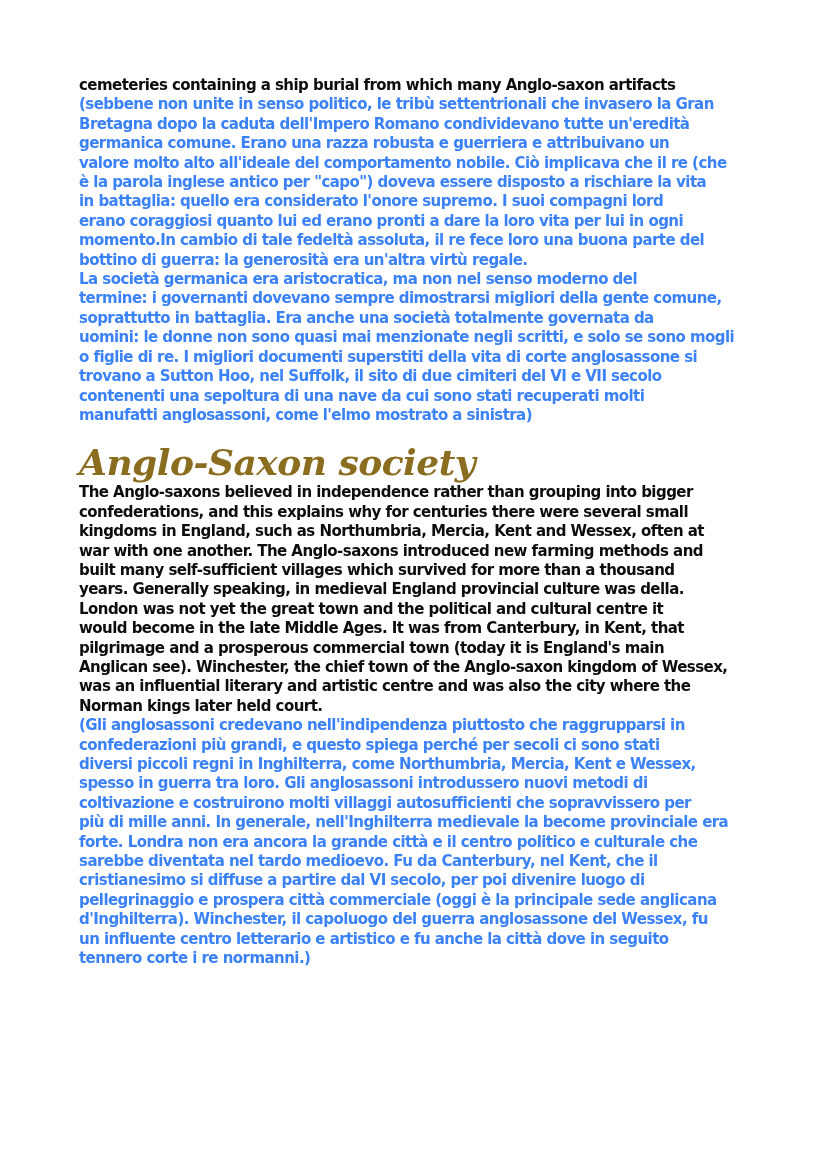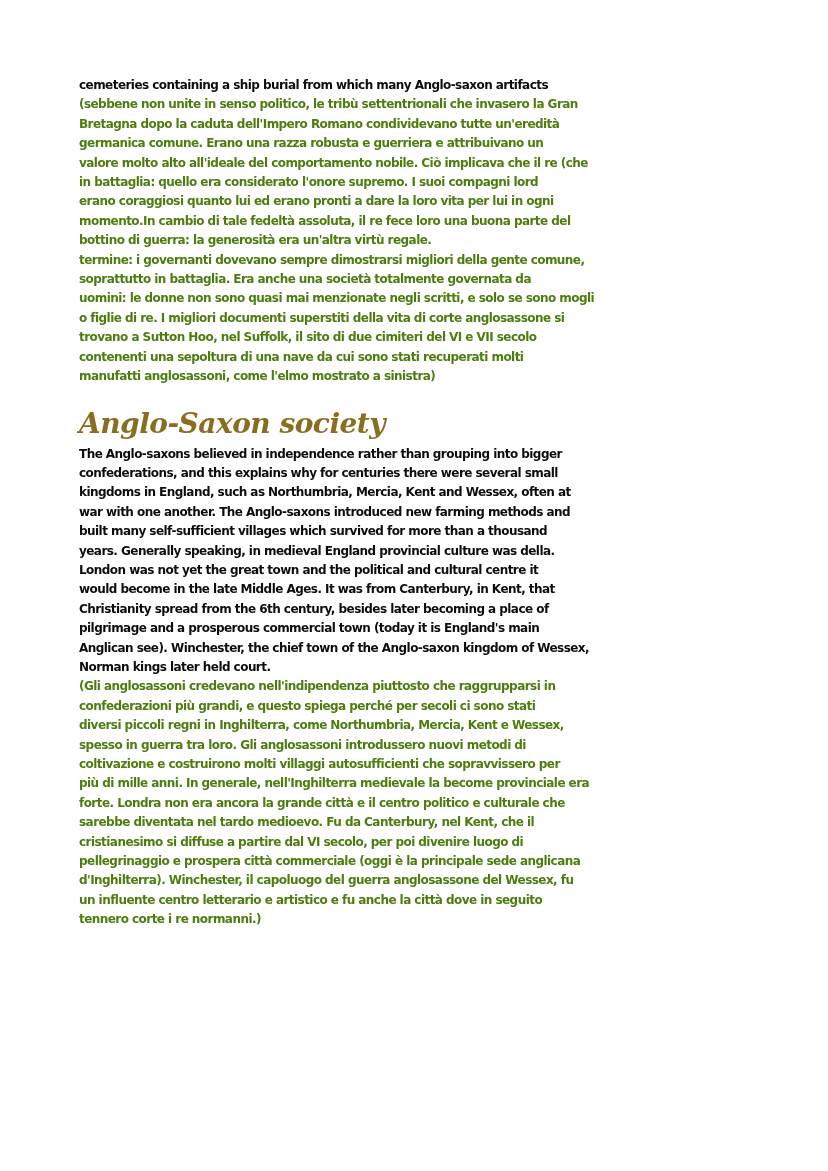--- a/index.html
+++ b/index.html
@@ -1,61 +1,63 @@
 <!DOCTYPE html>
 <html><head>
 <meta charset="utf-8">
 <style>
   html, body { margin: 0; padding: 0; background: #ffffff; }
   body { width: 828px; height: 1171px; position: relative; overflow: hidden; }
   .page { position: absolute; left: 79px; top: 76px; width: 680px; }
-  .line { white-space: nowrap; font-family: "DejaVu Sans", sans-serif; font-size: 12px; line-height: 19.4px; letter-spacing: -0.55px; }
+  .line { white-space: nowrap; font-family: "DejaVu Sans", sans-serif; font-size: 15px; line-height: 19.4px; letter-spacing: -0.55px; }
   .en { color: #0d0d0d; font-weight: bold; }
-  .it { color: #4d7c0f; font-weight: bold; }
-  .heading { font-family: "DejaVu Serif", serif; font-style: italic; font-weight: bold; color: #8a6d1f; font-size: 28px; line-height: 34px; margin-top: 20px; margin-bottom: 4px; letter-spacing: -0.5px; }
+  .it { color: #3b82f6; font-weight: bold; }
+  .heading { font-family: "DejaVu Serif", serif; font-style: italic; font-weight: bold; color: #8a6d1f; font-size: 36px; line-height: 34px; margin-top: 20px; margin-bottom: 4px; letter-spacing: -0.5px; }
 </style>
 </head>
 <body>
 
 <div class="page">
   <div>
     <div class="line en">cemeteries containing a ship burial from which many Anglo-saxon artifacts</div>
   </div>
   <div>
     <div class="line it">(sebbene non unite in senso politico, le tribù settentrionali che invasero la Gran</div>
     <div class="line it">Bretagna dopo la caduta dell'Impero Romano condividevano tutte un'eredità</div>
     <div class="line it">germanica comune.  Erano una razza robusta e guerriera e attribuivano un</div>
     <div class="line it">valore molto alto all'ideale del comportamento nobile.  Ciò implicava che il re (che</div>
+    <div class="line it">è la parola inglese antico per "capo") doveva essere disposto a rischiare la vita</div>
     <div class="line it">in battaglia: quello era considerato l'onore supremo. I suoi compagni lord</div>
     <div class="line it">erano coraggiosi quanto lui ed erano pronti a dare  la loro vita per lui in ogni</div>
     <div class="line it">momento.In cambio di tale fedeltà assoluta, il re fece loro una buona parte del</div>
     <div class="line it">bottino di guerra: la generosità era un'altra virtù regale.</div>
+    <div class="line it"> La società germanica era aristocratica, ma non nel senso moderno del</div>
     <div class="line it">termine: i governanti dovevano sempre dimostrarsi migliori della gente comune,</div>
     <div class="line it">soprattutto in battaglia.  Era anche una società totalmente governata da</div>
     <div class="line it">uomini: le donne non sono quasi mai menzionate negli scritti, e solo se sono mogli</div>
     <div class="line it">o figlie di re.  I migliori documenti superstiti della vita di corte anglosassone si</div>
     <div class="line it">trovano a Sutton Hoo, nel Suffolk, il sito di due cimiteri del VI e VII secolo</div>
     <div class="line it">contenenti una sepoltura di una nave da cui sono stati recuperati molti</div>
     <div class="line it">manufatti anglosassoni, come l'elmo  mostrato a sinistra)</div>
   </div>
 
   <div class="heading">Anglo-Saxon society</div>
 
   <div>
     <div class="line en">The Anglo-saxons believed in independence rather than grouping into bigger</div>
     <div class="line en">confederations, and this explains why for centuries there were several small</div>
     <div class="line en">kingdoms in England, such as Northumbria, Mercia, Kent and Wessex, often at</div>
     <div class="line en">war with one another. The Anglo-saxons introduced new farming methods and</div>
     <div class="line en">built many self-sufficient villages which survived for more than a thousand</div>
     <div class="line en">years. Generally speaking, in medieval England provincial culture was della.</div>
     <div class="line en">London was not yet the great town and the political and cultural centre it</div>
     <div class="line en">would become in the late Middle Ages. It was from Canterbury, in Kent, that</div>
-    <div class="line en">Christianity spread from the 6th century, besides later becoming a place of</div>
     <div class="line en">pilgrimage and a prosperous commercial town (today it is England's main</div>
     <div class="line en">Anglican see). Winchester, the chief town of the Anglo-saxon kingdom of Wessex,</div>
+    <div class="line en">was an influential literary and artistic centre and was also the city where the</div>
     <div class="line en">Norman kings later held court.</div>
   </div>
   <div>
     <div class="line it">(Gli anglosassoni credevano nell'indipendenza piuttosto che raggrupparsi in</div>
     <div class="line it">confederazioni più grandi, e questo spiega perché per secoli ci sono stati</div>
     <div class="line it">diversi piccoli regni in Inghilterra, come Northumbria, Mercia, Kent e Wessex,</div>
     <div class="line it">spesso in guerra tra loro.  Gli anglosassoni introdussero nuovi metodi di</div>
     <div class="line it">coltivazione e costruirono molti villaggi autosufficienti che sopravvissero per</div>
     <div class="line it">più di mille anni.  In generale, nell'Inghilterra medievale la become provinciale era</div>
     <div class="line it">forte.  Londra non era ancora la grande città e il centro politico e culturale che</div>

